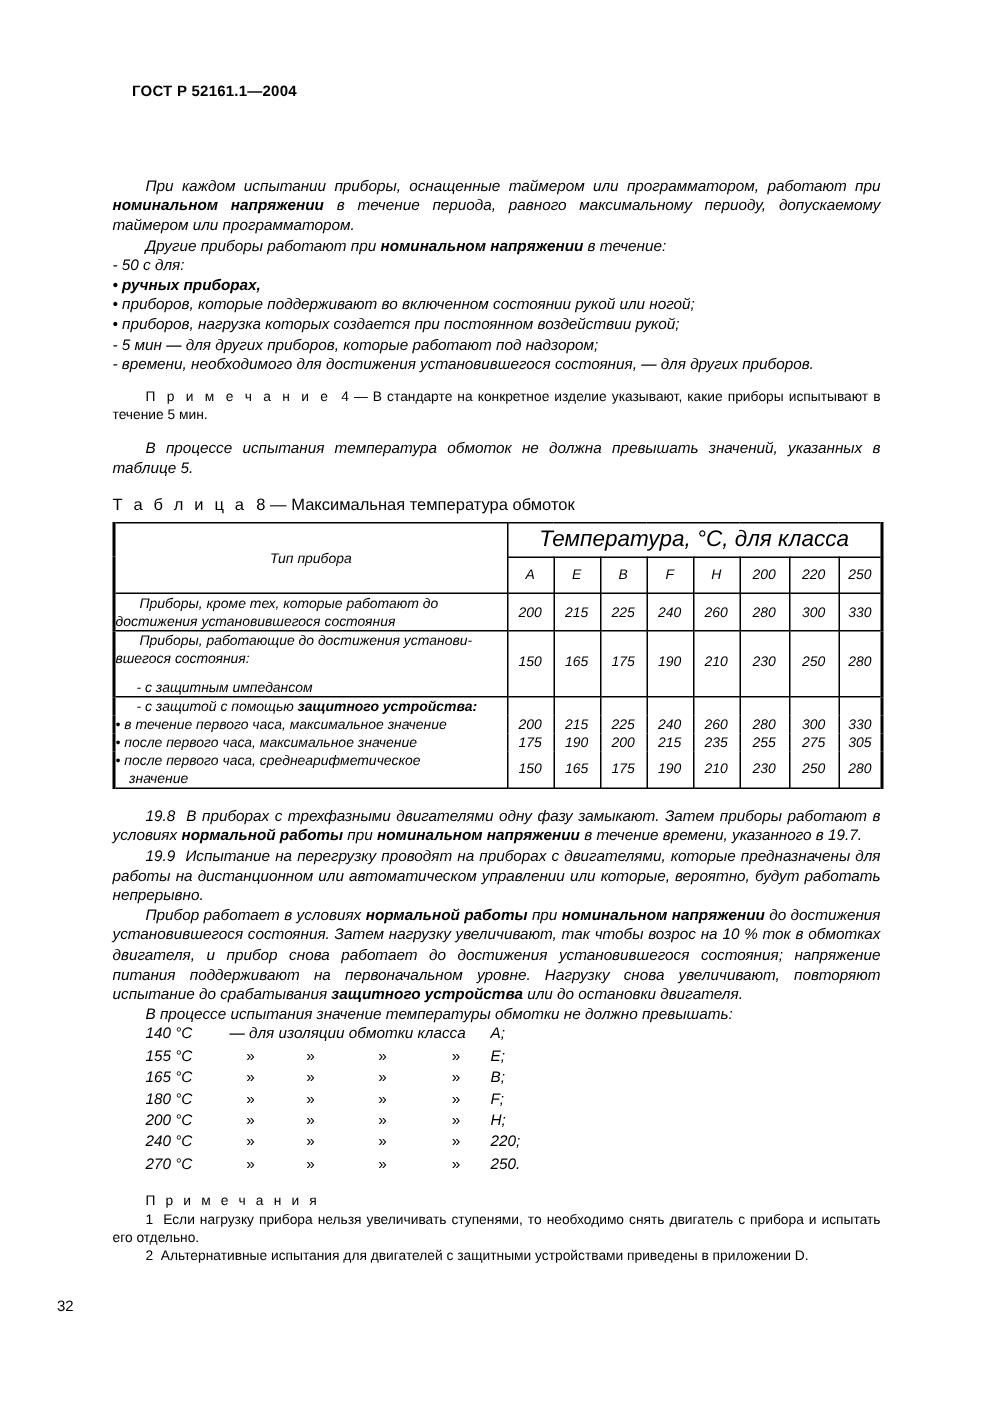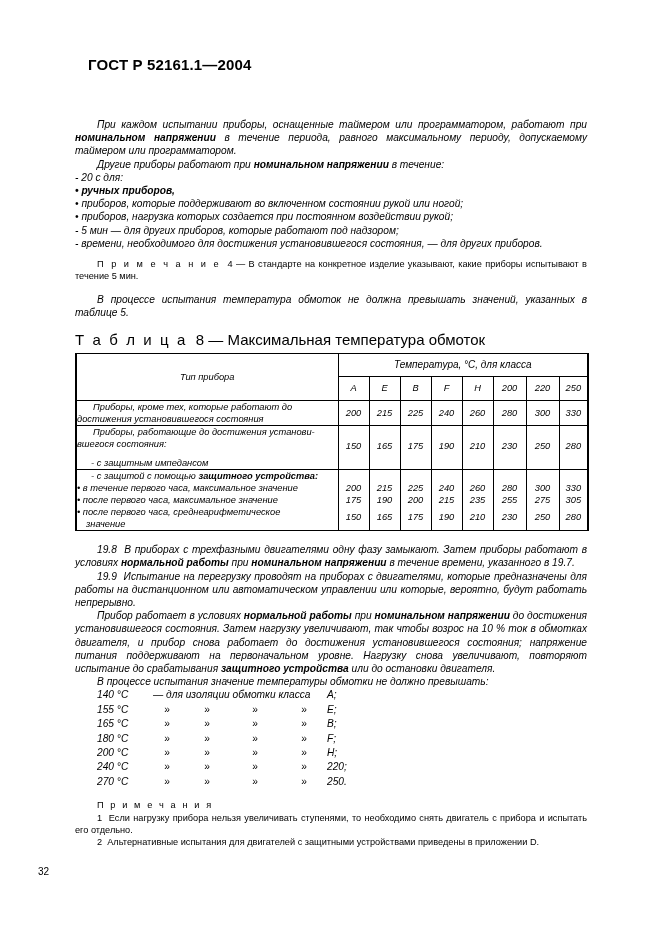--- a/index.html
+++ b/index.html
@@ -21,21 +21,21 @@
     height: 936px;
     box-sizing: border-box;
     padding: 0;
   }
 
   
   .doc-header {
     position: absolute;
     left: 88px;
     top: 56px;
-    font-size: 15px;
+    font-size: 10px;
     font-weight: bold;
     letter-spacing: 0.15px;
     white-space: nowrap;
   }
 
   
   .content {
     position: absolute;
     left: 75px;
     top: 88px;
@@ -67,21 +67,21 @@
     font-size: 9.2px;
     font-style: normal;
     line-height: 12.4px;
     text-align: justify;
   }
   p.note.ind { text-indent: 22px; }
   .sp { letter-spacing: 2.1px; }
 
   
   .tbl-caption {
-    font-size: 15px;
+    font-size: 11px;
     font-style: normal;
     margin: 0 0 5px 0;
     white-space: nowrap;
   }
 
   
   table.t8 {
     border-collapse: collapse;
     width: 512px;
     table-layout: fixed;
@@ -99,21 +99,21 @@
 
   .th-type {
     text-align: center;
     font-style: italic;
     font-size: 9.3px;
     height: 46px;
   }
   .th-temp {
     text-align: center;
     font-style: italic;
-    font-size: 10px;
+    font-size: 15px;
     height: 21px;
   }
   .th-cls {
     text-align: center;
     font-style: italic;
     font-size: 9.3px;
     height: 23px;
   }
   td.desc {
     padding: 3px 6px 3px 5px;
@@ -171,22 +171,22 @@
 <div class="page">
 
   <div class="doc-header">ГОСТ Р 52161.1—2004</div>
 
   <div class="content">
 
     <p class="it ind"><span>При каждом испытании приборы, оснащенные таймером или программатором, работают при </span><b class="bd">номинальном напряжении</b><span> в течение периода, равного максимальному периоду, допускаемому таймером или программатором.</span></p>
 
     <p class="it ind"><span>Другие приборы работают при </span><b class="bd">номинальном напряжении</b><span> в течение:</span></p>
 
-    <p class="it noind bullet">- 20 с для:</p>
-    <p class="it noind bullet"><b class="bd">• ручных приборов,</b></p>
+    <p class="it noind bullet">- 50 с для:</p>
+    <p class="it noind bullet"><b class="bd">• ручных приборах,</b></p>
     <p class="it noind bullet">• приборов, которые поддерживают во включенном состоянии рукой или ногой;</p>
     <p class="it noind bullet">• приборов, нагрузка которых создается при постоянном воздействии рукой;</p>
     <p class="it noind bullet">- 5 мин — для других приборов, которые работают под надзором;</p>
     <p class="it noind bullet">- времени, необходимого для достижения установившегося состояния, — для других приборов.</p>
 
     <div class="gap8"></div>
 
     <p class="note ind"><span class="sp">П р и м е ч а н и е</span><span>&nbsp;&nbsp;</span><span>4</span><span>&nbsp;</span><span>— В стандарте на конкретное изделие указывают, какие приборы испытывают в течение 5 мин.</span></p>
 
     <div class="gap10"></div>

